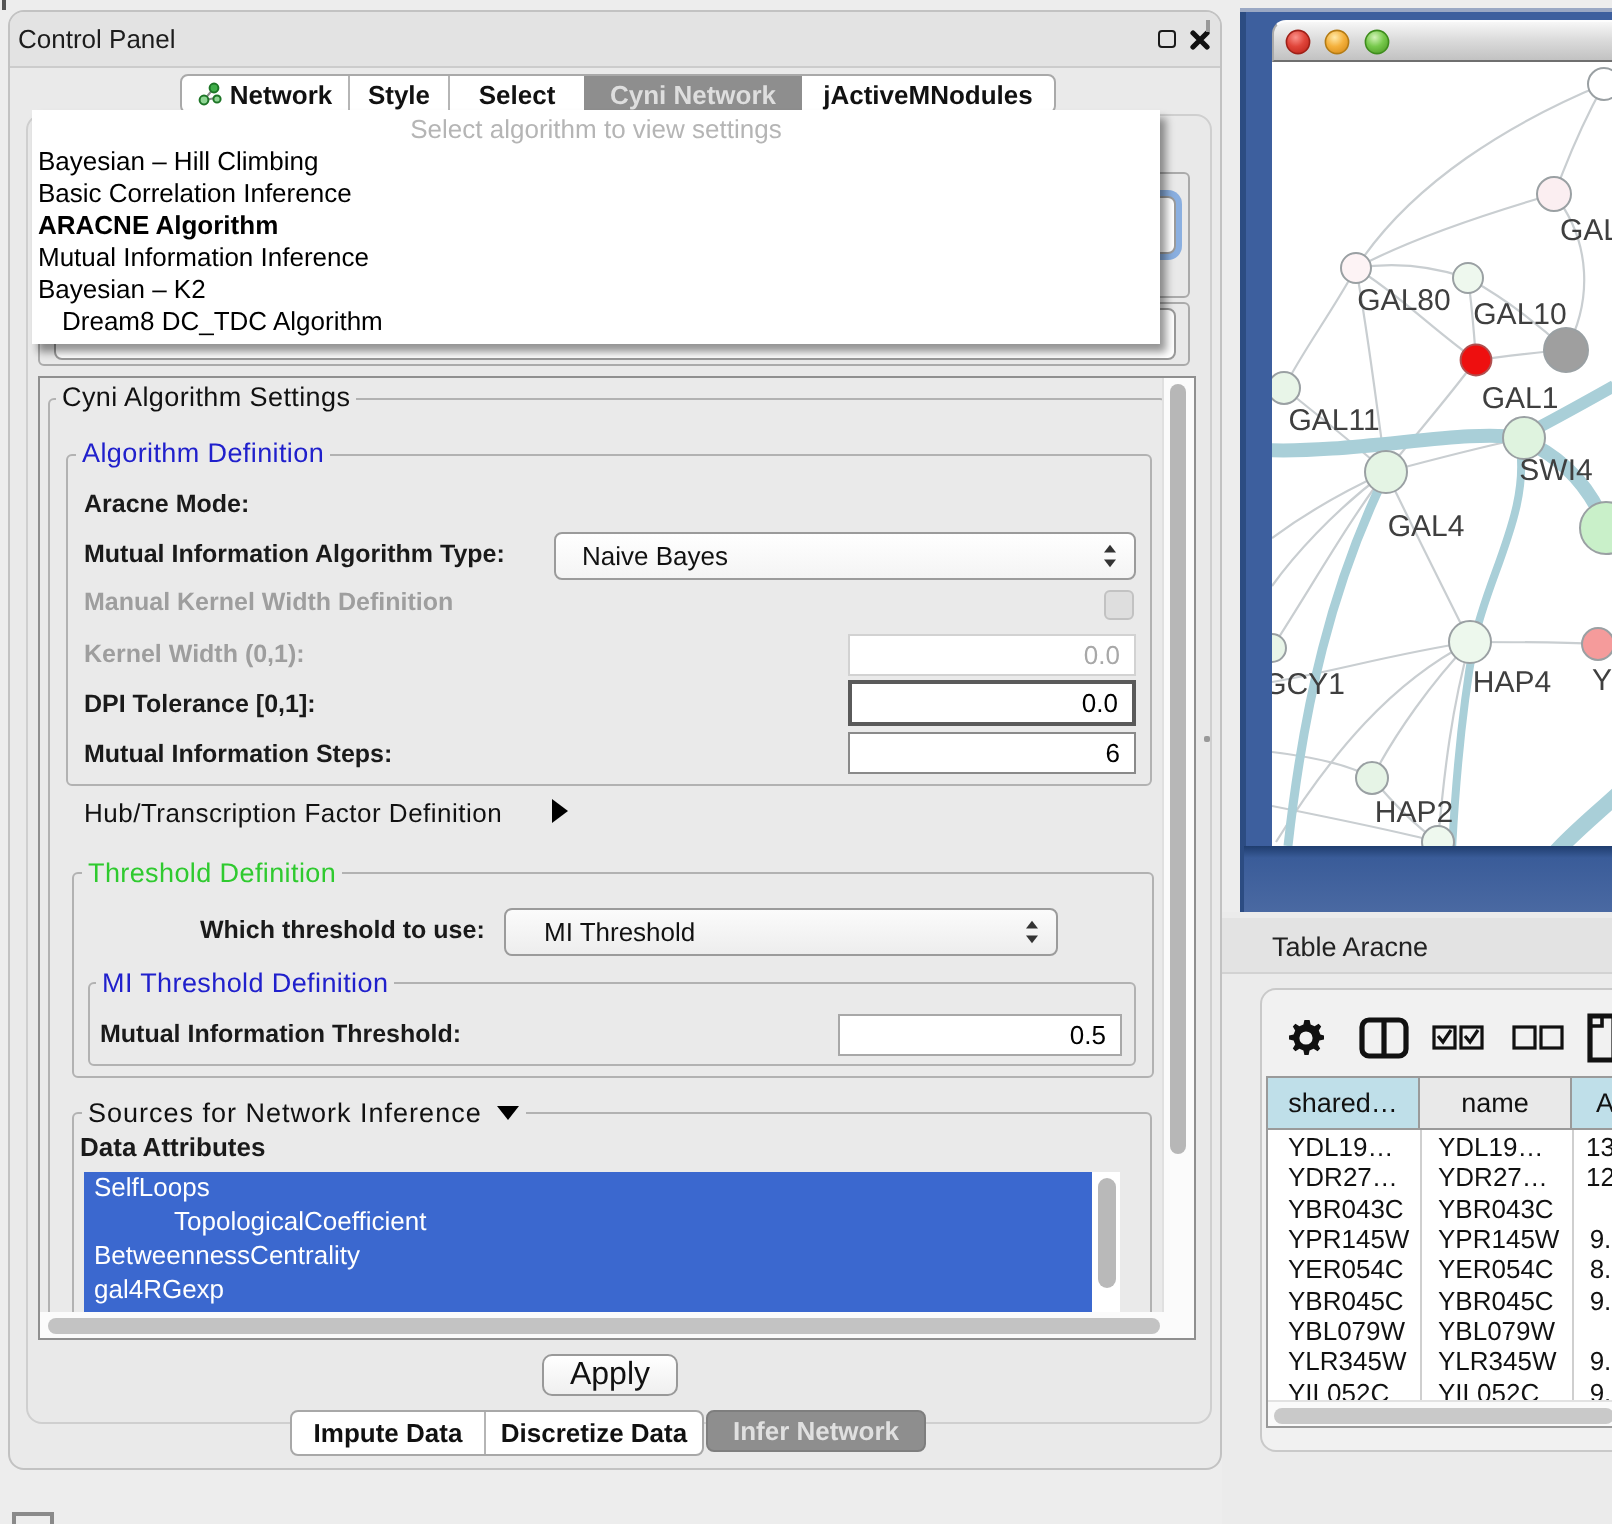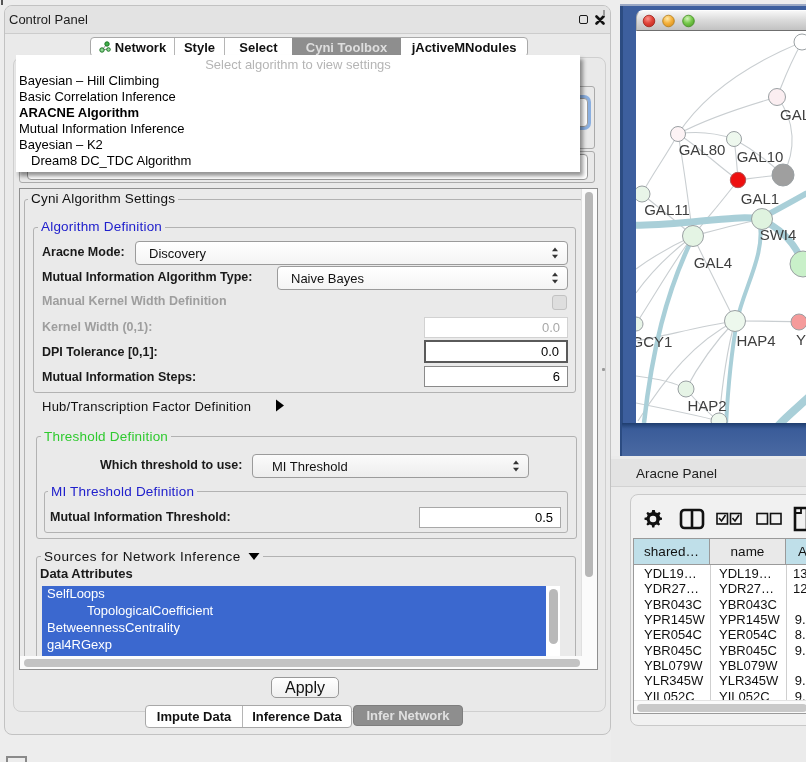--- a/index.html
+++ b/index.html
@@ -35,21 +35,21 @@
   overflow:hidden;background:#fff;font-size:13px;font-weight:bold;color:#111;">
  <div style="width:83px;display:flex;align-items:center;justify-content:center;border-right:1px solid #b5b5b5;">
   <svg width="12" height="12" viewBox="0 0 12 12" style="margin-right:4px;">
    <path d="M3 9 L8 3 M3 9 L9 8" stroke="#888" stroke-width="1"></path>
    <circle cx="8" cy="3" r="2.2" fill="#3fae49" stroke="#1d7526"></circle>
    <circle cx="3" cy="9" r="2.2" fill="#8fd694" stroke="#1d7526"></circle>
    <circle cx="9.5" cy="8.5" r="1.8" fill="#8fd694" stroke="#1d7526"></circle>
   </svg>Network</div>
  <div style="width:49px;display:flex;align-items:center;justify-content:center;border-right:1px solid #b5b5b5;">Style</div>
  <div style="width:67px;display:flex;align-items:center;justify-content:center;">Select</div>
- <div style="width:109px;display:flex;align-items:center;justify-content:center;background:#8e8e8e;color:#dedede;">Cyni Toolbox</div>
+ <div style="width:109px;display:flex;align-items:center;justify-content:center;background:#8e8e8e;color:#dedede;">Cyni Network</div>
  <div style="width:126px;display:flex;align-items:center;justify-content:center;">jActiveMNodules</div>
 </div>
 
 <div class="abs" style="left:13px;top:57px;width:593px;height:655px;background:#e9e9e9;
   border:1px solid #cfcfcf;border-radius:8px;box-sizing:border-box;"></div>
 
 <div class="abs" style="left:19px;top:86px;width:576px;height:63px;border:1px solid #aaa;border-radius:3px;box-sizing:border-box;"></div>
 <div class="abs" style="left:27px;top:98px;width:561px;height:29px;background:#fff;border:1px solid #9b9b9b;
   border-radius:4px;box-sizing:border-box;box-shadow:0 0 0 3px rgba(105,155,220,0.75);"></div>
 <div class="abs" style="left:19px;top:151px;width:576px;height:32px;border:1px solid #aaa;border-radius:3px;box-sizing:border-box;"></div>
@@ -59,27 +59,20 @@
 <div class="abs" id="vp" style="left:19px;top:188px;width:579px;height:482px;border:1px solid #8f8f8f;
   background:#eaeaea;box-sizing:border-box;overflow:hidden;">
 
  <div class="fs" style="left:4px;top:10px;width:557px;height:470px;"></div>
  <div class="fslab" style="left:8px;top:2px;color:#111;">Cyni Algorithm Settings</div>
 
  <div class="fs" style="left:13px;top:38px;width:541px;height:164px;"></div>
  <div class="fslab" style="left:18px;top:30px;color:#2020cc;">Algorithm Definition</div>
 
  <div class="lbl" style="left:22px;top:56px;">Aracne Mode:</div>
- <div class="combo" style="left:115px;top:52px;width:431px;height:22px;">
-   <span class="ct">Discovery</span>
-   <svg class="ar" viewBox="0 0 9 14">
-        <path d="M4.5 0.5 L8 5 L1 5 Z" fill="#333"></path>
-        <path d="M4.5 13.5 L8 9 L1 9 Z" fill="#333"></path>
-      </svg>
- </div>
  <div class="lbl" style="left:22px;top:81px;">Mutual Information Algorithm Type:</div>
  <div class="combo" style="left:257px;top:77px;width:289px;height:22px;">
    <span class="ct">Naive Bayes</span>
    <svg class="ar" viewBox="0 0 9 14">
         <path d="M4.5 0.5 L8 5 L1 5 Z" fill="#333"></path>
         <path d="M4.5 13.5 L8 9 L1 9 Z" fill="#333"></path>
       </svg>
  </div>
  <div class="lbl gray" style="left:22px;top:105px;">Manual Kernel Width Definition</div>
  <div class="abs" style="left:532px;top:106px;width:13px;height:13px;background:#dedede;border:1px solid #c2c2c2;border-radius:3px;"></div>
@@ -134,21 +127,21 @@
  <div class="abs" style="left:4px;top:470px;width:556px;height:8px;background:#c3c3c3;border-radius:4px;"></div>
 </div>
 
 <div class="abs" style="left:271px;top:677px;width:66px;height:19px;background:linear-gradient(#ffffff,#efefef);
   border:1px solid #999;border-radius:5px;display:flex;align-items:center;justify-content:center;
   font-size:16px;color:#111;">Apply</div>
 
 <div class="abs" style="left:145px;top:705px;height:21px;display:flex;border:1px solid #a8a8a8;border-radius:4px;
   overflow:hidden;background:#fff;font-size:13px;font-weight:bold;color:#111;">
  <div style="width:96px;display:flex;align-items:center;justify-content:center;border-right:1px solid #b5b5b5;">Impute Data</div>
- <div style="width:108px;display:flex;align-items:center;justify-content:center;">Inference Data</div>
+ <div style="width:108px;display:flex;align-items:center;justify-content:center;">Discretize Data</div>
 </div>
 <div class="abs" style="left:353px;top:705px;width:110px;height:21px;background:#8e8e8e;border:1px solid #7e7e7e;
   border-radius:4px;display:flex;align-items:center;justify-content:center;font-size:13px;font-weight:bold;
   color:#e0e0e0;box-sizing:border-box;">Infer Network</div>
 
 <div class="abs" style="left:6px;top:756px;width:17px;height:10px;border:2px solid #8a8a8a;background:#ededed;"></div>
 
 <div class="abs" style="left:602px;top:368px;width:3px;height:3px;background:#999;border-radius:1px;"></div>
 
 <div class="abs" style="left:16px;top:55px;width:564px;height:117px;background:#fff;
@@ -259,21 +252,21 @@
   <text x="16" y="316" text-anchor="middle">GCY1</text>
   <text x="120" y="315" text-anchor="middle">HAP4</text>
   <text x="160" y="314">YM</text>
   <text x="71" y="380" text-anchor="middle">HAP2</text>
  </g>
 </svg>
 </div>
 
 <div class="abs" style="left:611px;top:456px;width:195px;height:306px;background:#ebebeb;"></div>
 <div class="abs" style="left:611px;top:459px;width:195px;height:27px;background:#e3e3e3;border-bottom:1px solid #d2d2d2;"></div>
-<div class="abs" style="left:636px;top:466px;font-size:13.5px;color:#222;">Aracne Panel</div>
+<div class="abs" style="left:636px;top:466px;font-size:13.5px;color:#222;">Table Aracne</div>
 
 <div class="abs" style="left:630px;top:494px;width:190px;height:232px;background:#f1f1f1;
   border:1px solid #c9c9c9;border-radius:8px;box-sizing:border-box;"></div>
 
 <svg class="abs" style="left:644px;top:510px;" width="18" height="18" viewBox="0 0 18 18">
  <path fill="#111" d="M9 0 L10.8 0 L11.3 2.3 L13.3 3.1 L15.3 1.9 L16.6 3.2 L15.4 5.2 L16.2 7.2 L18 7.7 L18 9.8 L15.7 10.3 L14.9 12.3 L16.1 14.3 L14.8 15.6 L12.8 14.4 L10.8 15.2 L10.3 17.5 L8.2 17.5 L7.7 15.2 L5.7 14.4 L3.7 15.6 L2.4 14.3 L3.6 12.3 L2.8 10.3 L0.5 9.8 L0.5 7.7 L2.8 7.2 L3.6 5.2 L2.4 3.2 L3.7 1.9 L5.7 3.1 L7.7 2.3 L8.2 0 Z M9 5.7 A3.3 3.3 0 1 0 9 12.3 A3.3 3.3 0 1 0 9 5.7 Z"></path>
 </svg>
 <svg class="abs" style="left:679px;top:508px;" width="26" height="22" viewBox="0 0 26 22">
  <rect x="2" y="2" width="22" height="18" rx="3.5" fill="none" stroke="#111" stroke-width="2.6"></rect>
  <line x1="13" y1="2" x2="13" y2="20" stroke="#111" stroke-width="2.6"></line>

